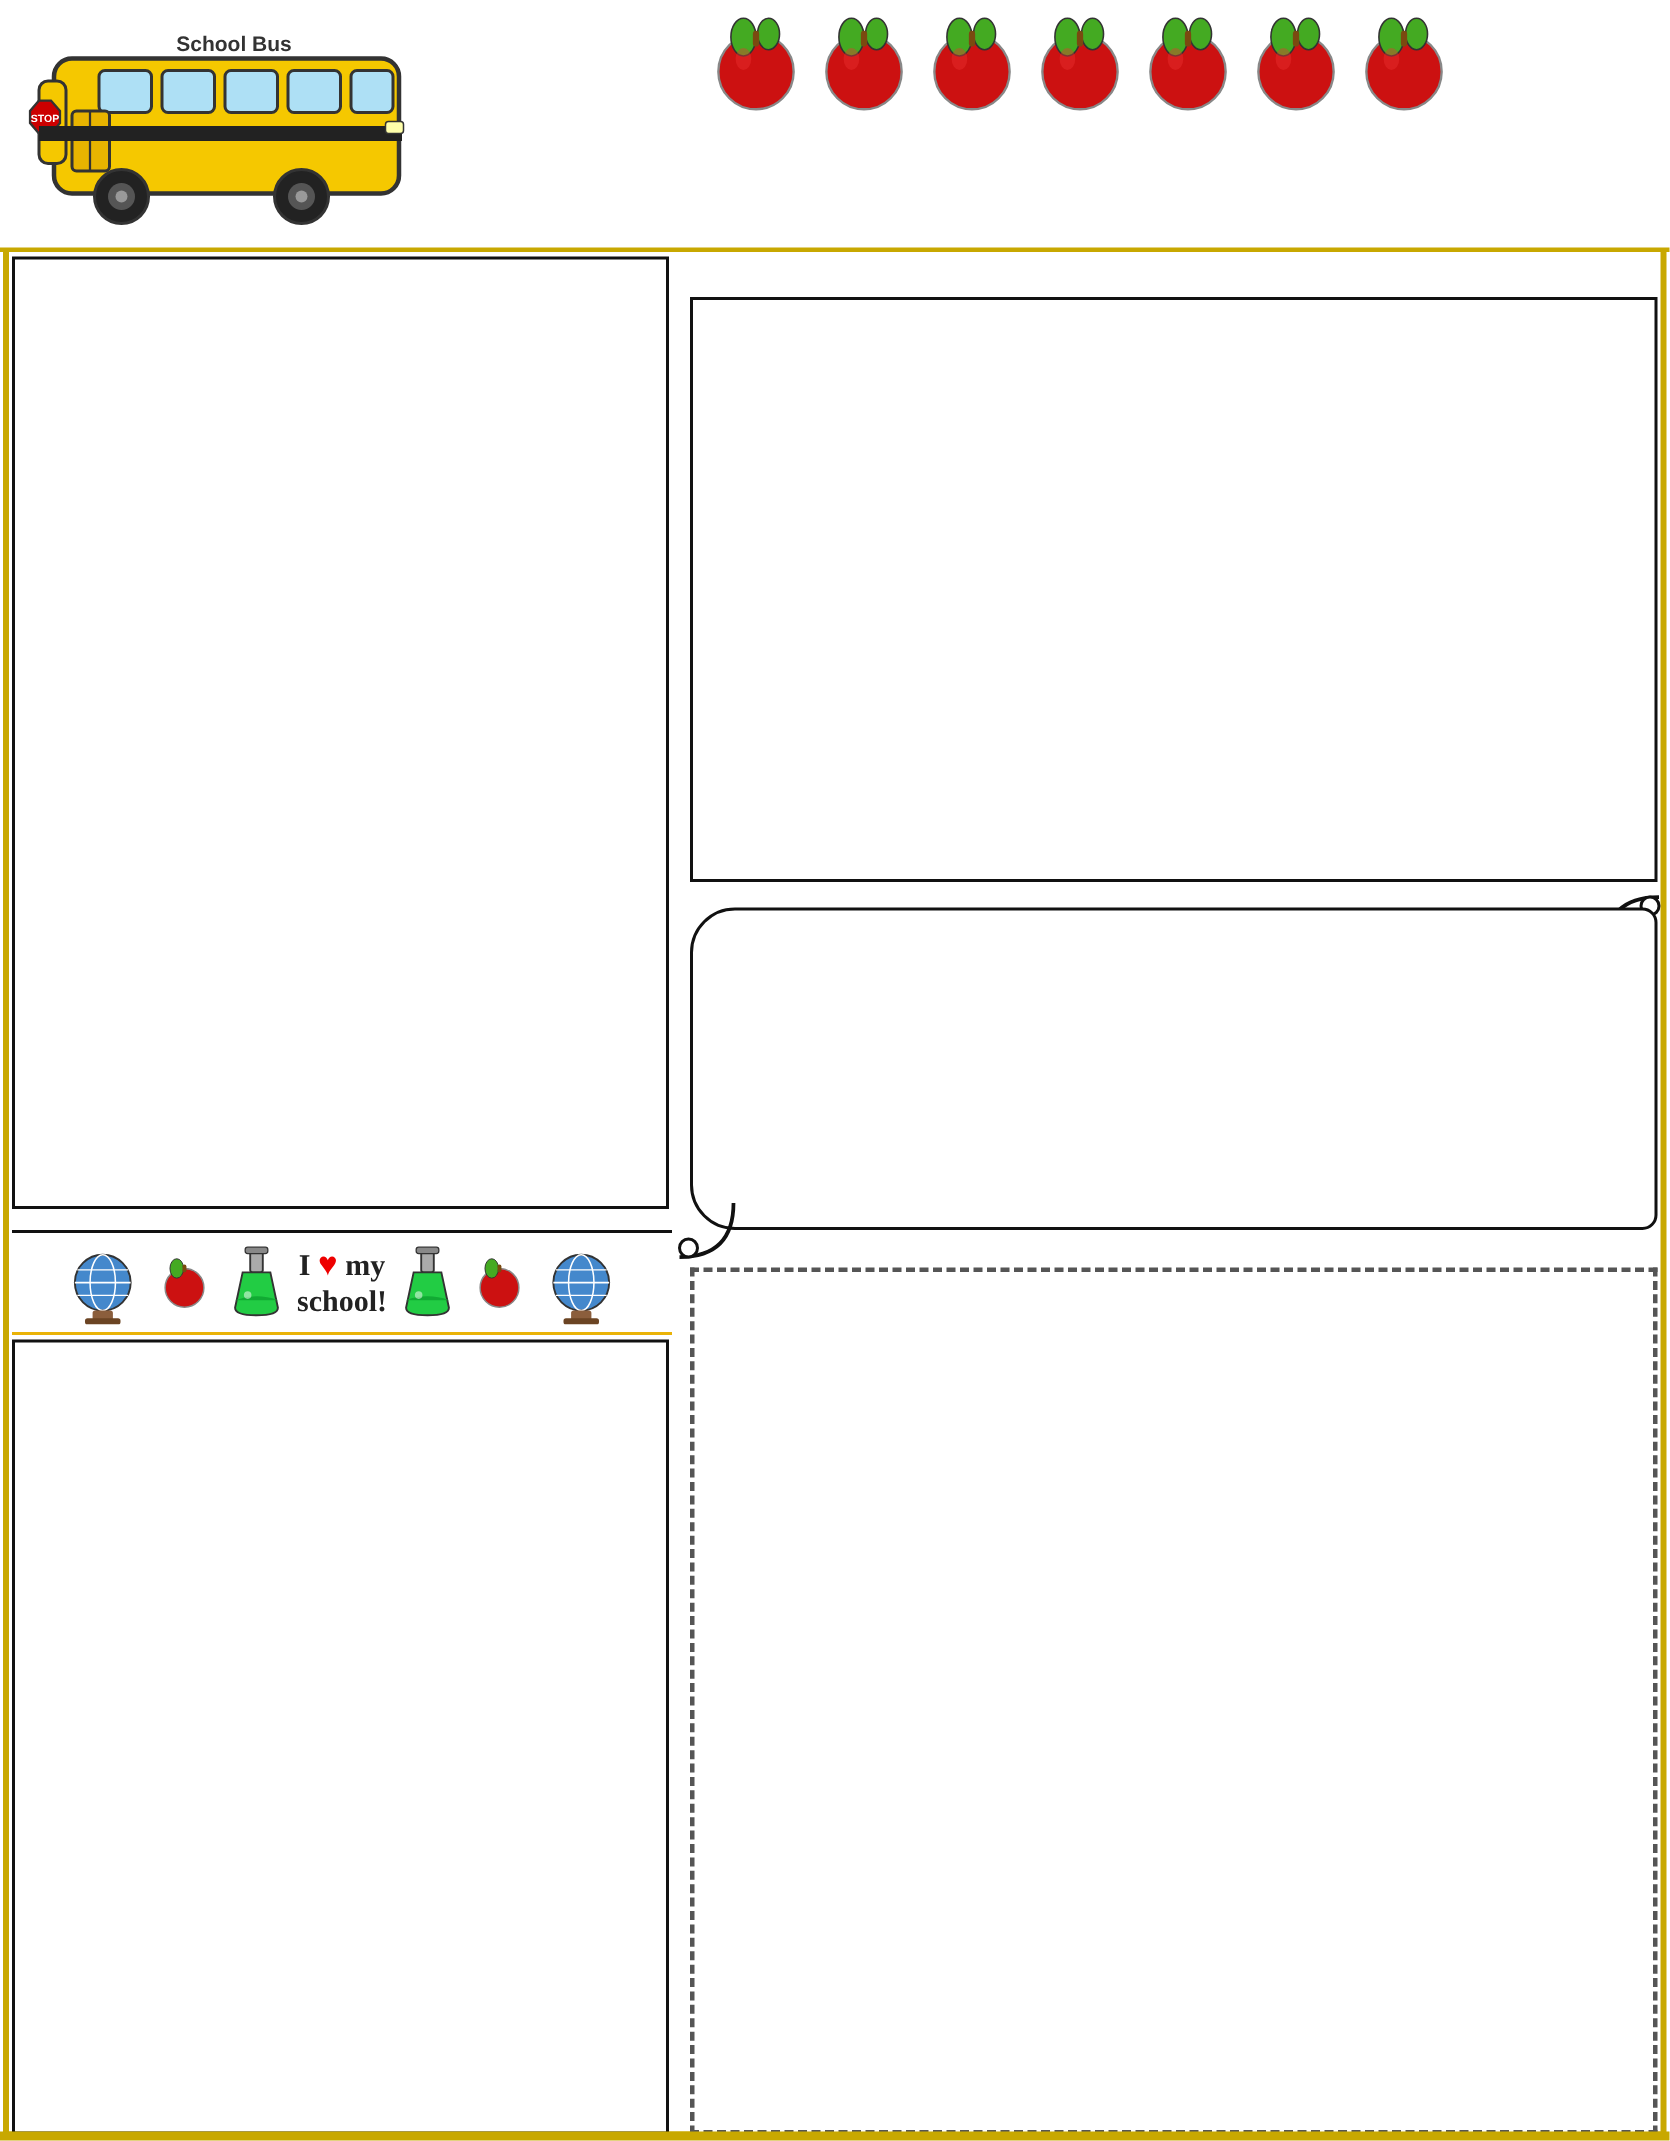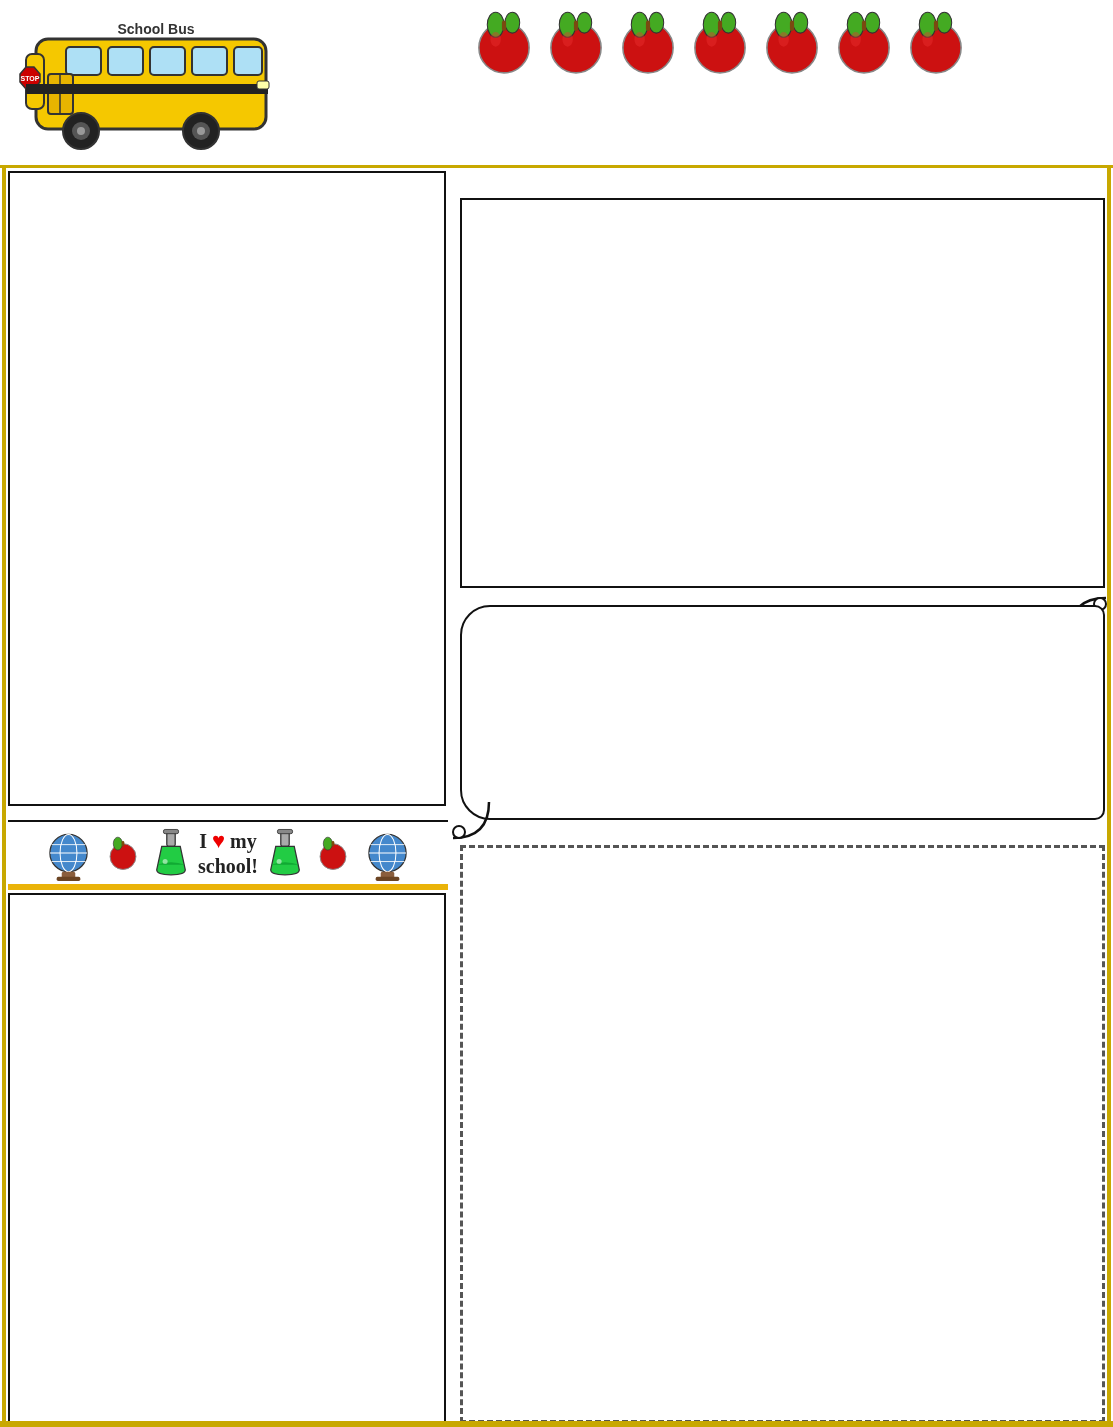--- a/index.html
+++ b/index.html
@@ -97,21 +97,21 @@
     }
 
     
     #bottom-banner {
       position: absolute;
       top: 820px;
       left: 8px;
       width: 440px;
       height: 70px;
       border-top: 2px solid #111;
-      border-bottom: 6px solid #eab308;
+      border-bottom: 2px solid #eab308;
       background: #fff;
       display: flex;
       align-items: center;
       justify-content: center;
       gap: 6px;
       overflow: hidden;
     }
 
     
     #bottom-left-box {

